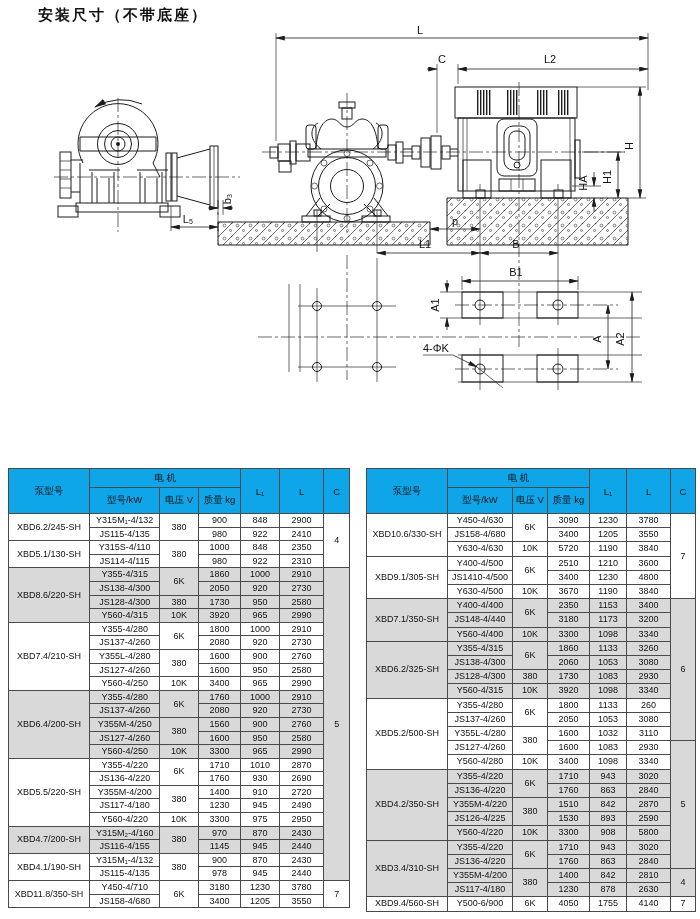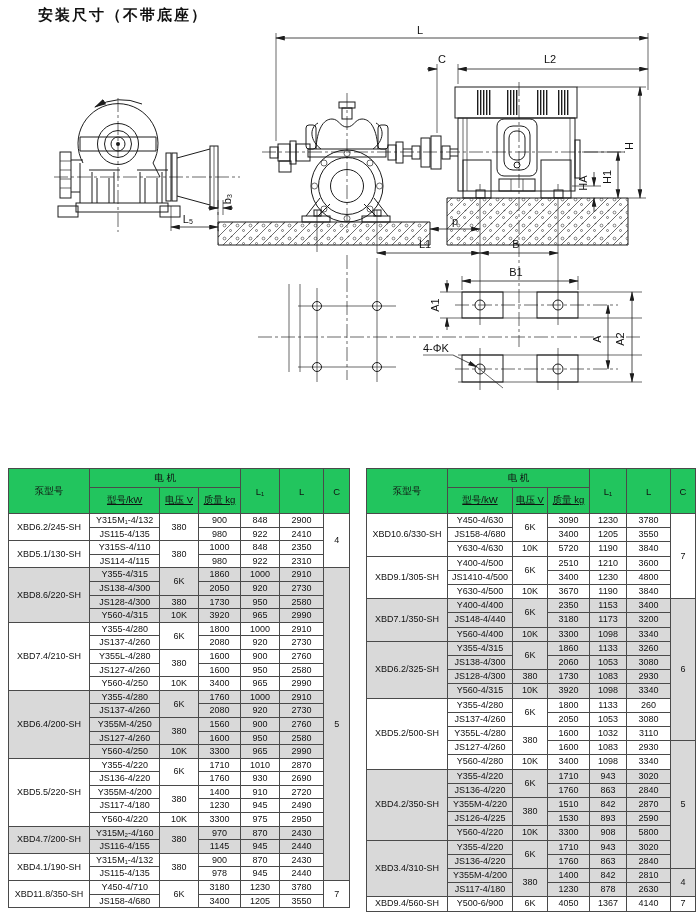--- a/index.html
+++ b/index.html
@@ -12,25 +12,25 @@
   svg .thin{stroke:#2a2a2a;stroke-width:.7;fill:none;}
   svg .cl{stroke:#2a2a2a;stroke-width:.7;fill:none;stroke-dasharray:14 3 3 3;}
   svg .dim{stroke:#1c1c1c;stroke-width:.8;fill:none;}
   svg text{font-family:"Liberation Sans","DejaVu Sans",sans-serif;font-size:11px;fill:#111;}
   .tbl{position:absolute;top:468px;}
   .tbl-left{left:8px;width:342px;}
   .tbl-right{left:366px;width:330px;}
   table.spec{border-collapse:collapse;table-layout:fixed;width:100%;}
   table.spec th,table.spec td{border:1px solid #4a4a4a;text-align:center;vertical-align:middle;
       padding:0;font-size:9px;white-space:nowrap;overflow:hidden;font-weight:normal;}
-  table.spec th{background:#22c55e;font-size:9.5px;}
+  table.spec th{background:#0ea5e9;font-size:9.5px;}
   .tbl-left td{height:12.6px;line-height:12.6px;}
   .tbl-right td{height:13.2px;line-height:13.2px;}
   .tbl thead tr:first-child th{height:18px;}
-  .tbl thead tr:last-child th{height:25px;text-decoration:underline;}
+  .tbl thead tr:last-child th{height:25px;}
   td.sh, tr.sh td{background:#d9d9d9;}
   td.pm{font-size:8.3px;}
 </style>
 </head>
 <body>
 
 <div class="page">
 
   <div class="main-title">安装尺寸（不带底座）</div>
 
@@ -711,21 +711,21 @@
             <td class="pm">JS117-4/180</td>
             <td>1230</td>
             <td>878</td>
             <td>2630</td>
           </tr>
           <tr>
             <td class="pm">XBD9.4/560-SH</td>
             <td class="pm">Y500-6/900</td>
             <td>6K</td>
             <td>4050</td>
-            <td>1367</td>
+            <td>1755</td>
             <td>4140</td>
             <td>7</td>
           </tr>
         </tbody>
     </table>
   </div>
 
 </div>
 
 </body></html>

